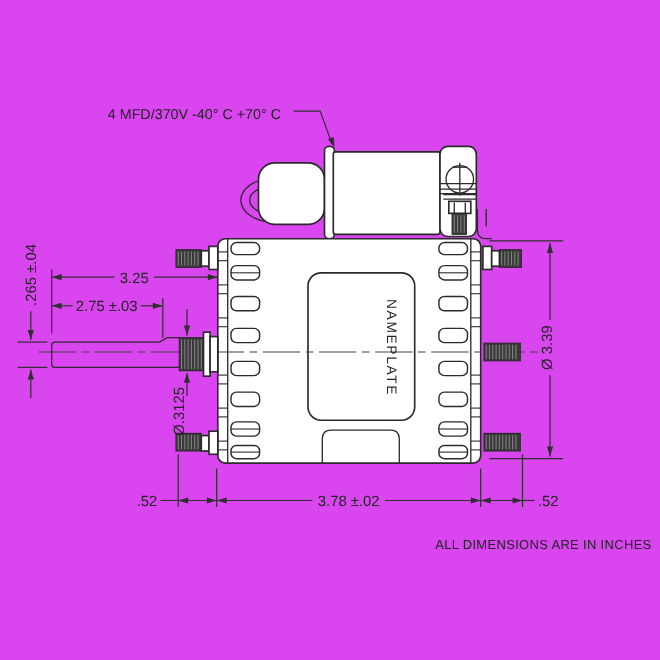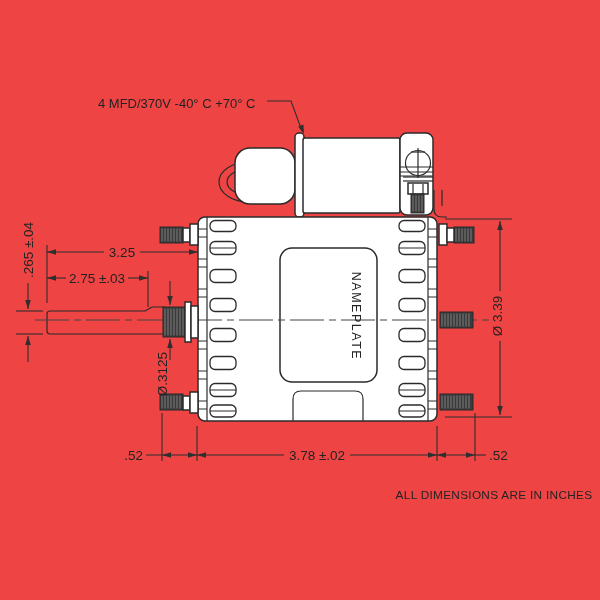--- a/index.html
+++ b/index.html
@@ -1,16 +1,16 @@
 <!DOCTYPE html>
 <html><head>
 <meta charset="utf-8">
 <style>
   html,body{margin:0;padding:0;background:#ffffff;}
-  .stage{position:relative;width:600px;height:600px;background:#ef4444;overflow:hidden;
+  .stage{position:relative;width:600px;height:600px;background:#d946ef;overflow:hidden;
          font-family:"Liberation Sans", sans-serif;}
   svg{position:absolute;left:0;top:0;}
   svg text{font-family:"Liberation Sans", sans-serif;fill:#232323;}
   .obj{stroke:#2b2b2b;stroke-width:1.5;fill:#ffffff;}
   .objthin{stroke:#2b2b2b;stroke-width:1.2;fill:none;}
   .dim{stroke:#2f2f2f;stroke-width:1.1;fill:none;}
   .arr{fill:#2f2f2f;stroke:none;}
   .dimtxt{font-size:13.5px;}
   .notetxt{font-size:13px;}
 </style>

